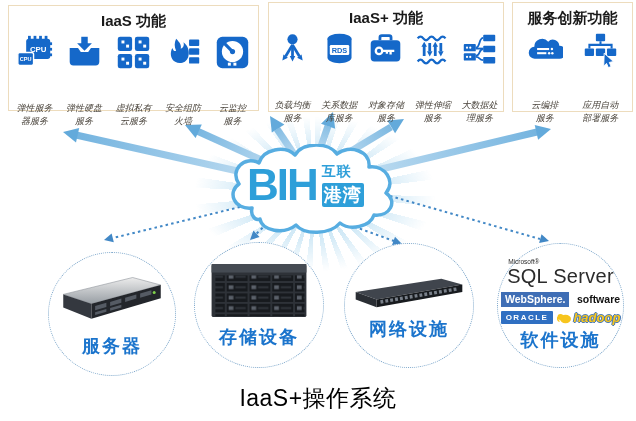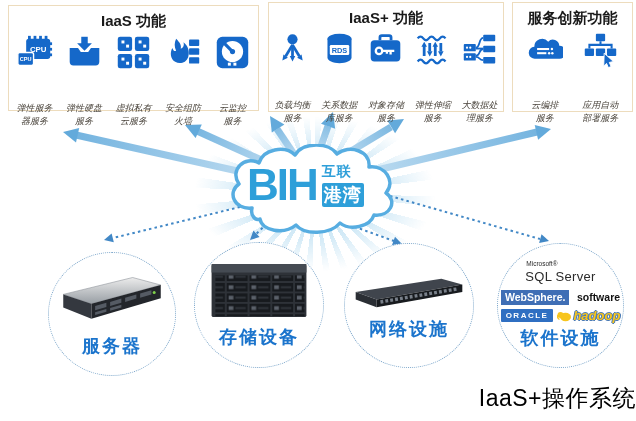--- a/index.html
+++ b/index.html
@@ -43,33 +43,33 @@
   #c1{left:48px;top:252px;width:128px;height:124px;}
   #c2{left:194px;top:242px;width:130px;height:126px;}
   #c3{left:344px;top:243px;width:130px;height:125px;}
   #c4{left:497px;top:243px;width:127px;height:125px;}
   .infra-label{color:#1b74cc;font-size:18px;font-weight:bold;letter-spacing:2px;margin-top:4px;white-space:nowrap;}
 
   
   .logos{display:flex;flex-direction:column;align-items:center;line-height:1;}
   .sql{color:#2b2b2b;text-align:left;align-self:center;}
   .ms{display:block;font-size:6.5px;margin-left:1px;margin-bottom:1px;}
-  .sqlname{font-size:13px;letter-spacing:0.3px;}
+  .sqlname{font-size:20px;letter-spacing:0.3px;}
   .ws{margin-top:4px;white-space:nowrap;}
   .ws-badge{background:#3f6eb5;color:#fff;font-size:10.5px;font-weight:bold;padding:1px 4px 2px;}
   .ws-suffix{color:#111;font-size:10.5px;font-weight:bold;margin-left:3px;}
   .row3{margin-top:5px;display:flex;align-items:center;gap:4px;}
   .oracle-badge{background:#2f6fc2;color:#fff;font-size:8px;font-weight:bold;letter-spacing:1.5px;
                 padding:2.5px 5px;border-radius:1px;}
   .hadoop{display:flex;align-items:flex-end;gap:1px;}
   .hadoop i{font-style:italic;font-weight:bold;font-size:13px;color:#f7c51e;
             text-shadow:-1px 0 0 #4a7ab5,1px 0 0 #4a7ab5,0 -1px 0 #4a7ab5,0 1px 0 #4a7ab5;}
 
   
-  .caption{position:absolute;left:0;right:0;top:383px;text-align:right;font-size:23px;
+  .caption{position:absolute;left:0;right:0;top:383px;text-align:center;font-size:23px;
            color:#000;font-weight:500;z-index:1;letter-spacing:0.5px;}
 </style>
 </head>
 <body>
 
 <div class="canvas">
 
   <div class="rays"></div>
 
   <svg class="overlay" viewBox="0 0 636 421">

